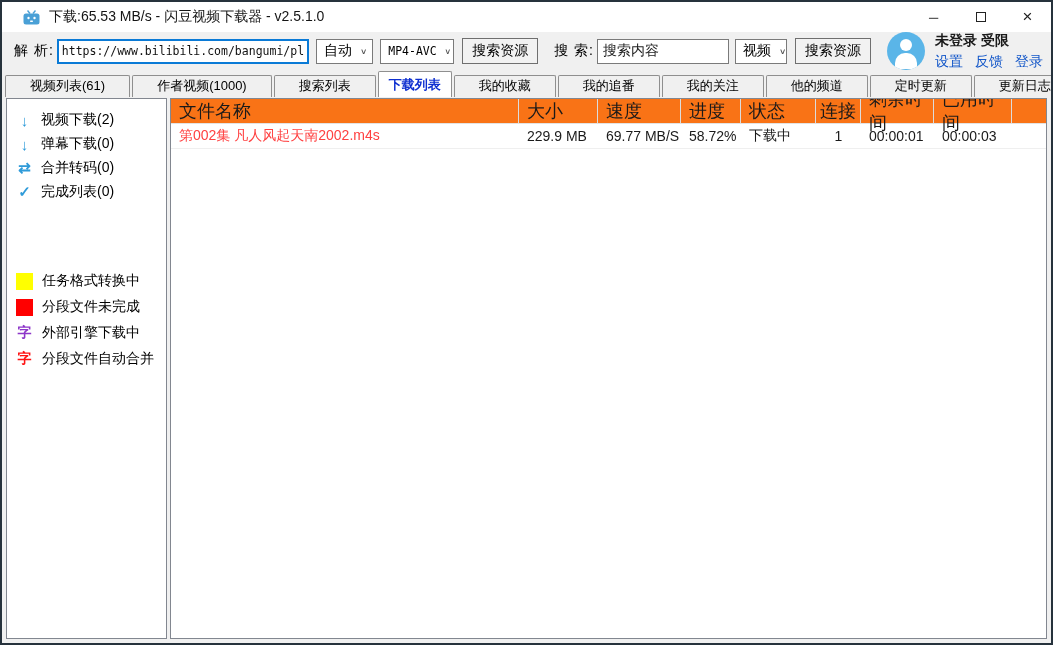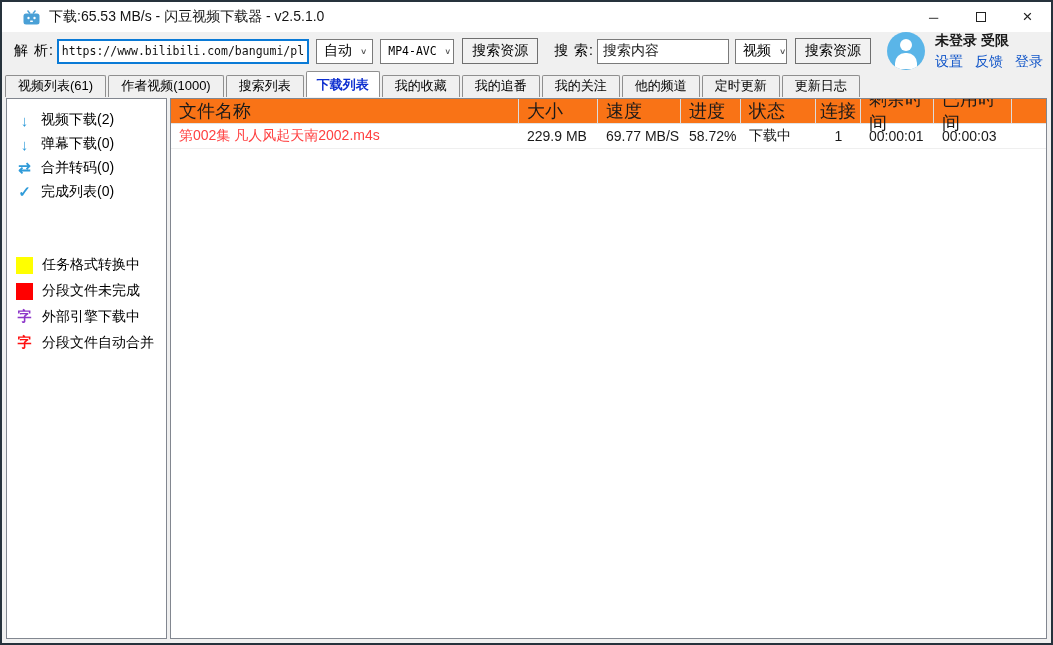--- a/index.html
+++ b/index.html
@@ -57,41 +57,41 @@
   .avatar .head { position:absolute; width:12px; height:12px; border-radius:50%; background:#fff; left:13px; top:7px; }
   .avatar .body { position:absolute; width:22px; height:16px; border-radius:10px 10px 2px 2px; background:#fff; left:8px; top:21px; }
   .login-block { margin-left:10px; display:flex; flex-direction:column; justify-content:space-between; gap:3px; }
   .login-status { font-size:14px; font-weight:bold; color:#1a1a1a; }
   .login-links { display:flex; gap:12px; }
   .login-links span { font-size:14px; font-weight:normal; color:#1256c8; cursor:pointer; }
 
   
   .tabbar { height:27px; display:flex; align-items:flex-end; padding-left:3px; flex:0 0 auto; position:relative; }
   .tab {
-    height:22px; line-height:20px; padding:0 12px; margin-right:2px;
+    height:22px; line-height:20px; padding:0 24px; margin-right:2px;
     background:#f0f0f0; border:1px solid #8f8f8f; border-bottom:none;
     border-radius:2px 2px 0 0; font-size:13px; color:#000; cursor:default; white-space:nowrap;
   }
   .tab.active {
     height:26px; line-height:25px; background:#fff; color:#0e2fd0; font-weight:bold;
     position:relative; z-index:2; padding:0 10px;
   }
 
   
   .content { flex:1; display:flex; padding:1px 4px 4px 4px; gap:3px; min-height:0; }
   .panel { background:#fff; border:1px solid #828790; }
   .sidebar { width:161px; flex:0 0 auto; padding:9px 0 0 9px; overflow:hidden; }
   .main { flex:1; overflow:hidden; display:flex; flex-direction:column; }
 
   
   .nav-item { display:flex; align-items:center; height:24px; cursor:pointer; }
   .nav-icon { width:17px; text-align:center; color:#2f9bd9; font-size:15px; font-weight:bold; flex:0 0 auto; }
   .nav-label { font-size:14px; color:#000; margin-left:8px; white-space:nowrap; }
 
-  .legend { margin-top:48px; }
+  .legend { margin-top:64px; }
   .legend-item { display:flex; align-items:center; height:26px; }
   .swatch { width:17px; height:17px; flex:0 0 auto; }
   .swatch.yellow { background:#ffff00; }
   .swatch.red { background:#ff0000; }
   .legend-glyph { width:17px; text-align:center; font-size:14px; font-weight:bold; flex:0 0 auto; }
   .legend-glyph.purple { color:#8d36c9; }
   .legend-glyph.red { color:#ff1111; }
   .legend-label { font-size:14px; color:#000; margin-left:9px; white-space:nowrap; }
 
   .notes { margin-top:24px; }

